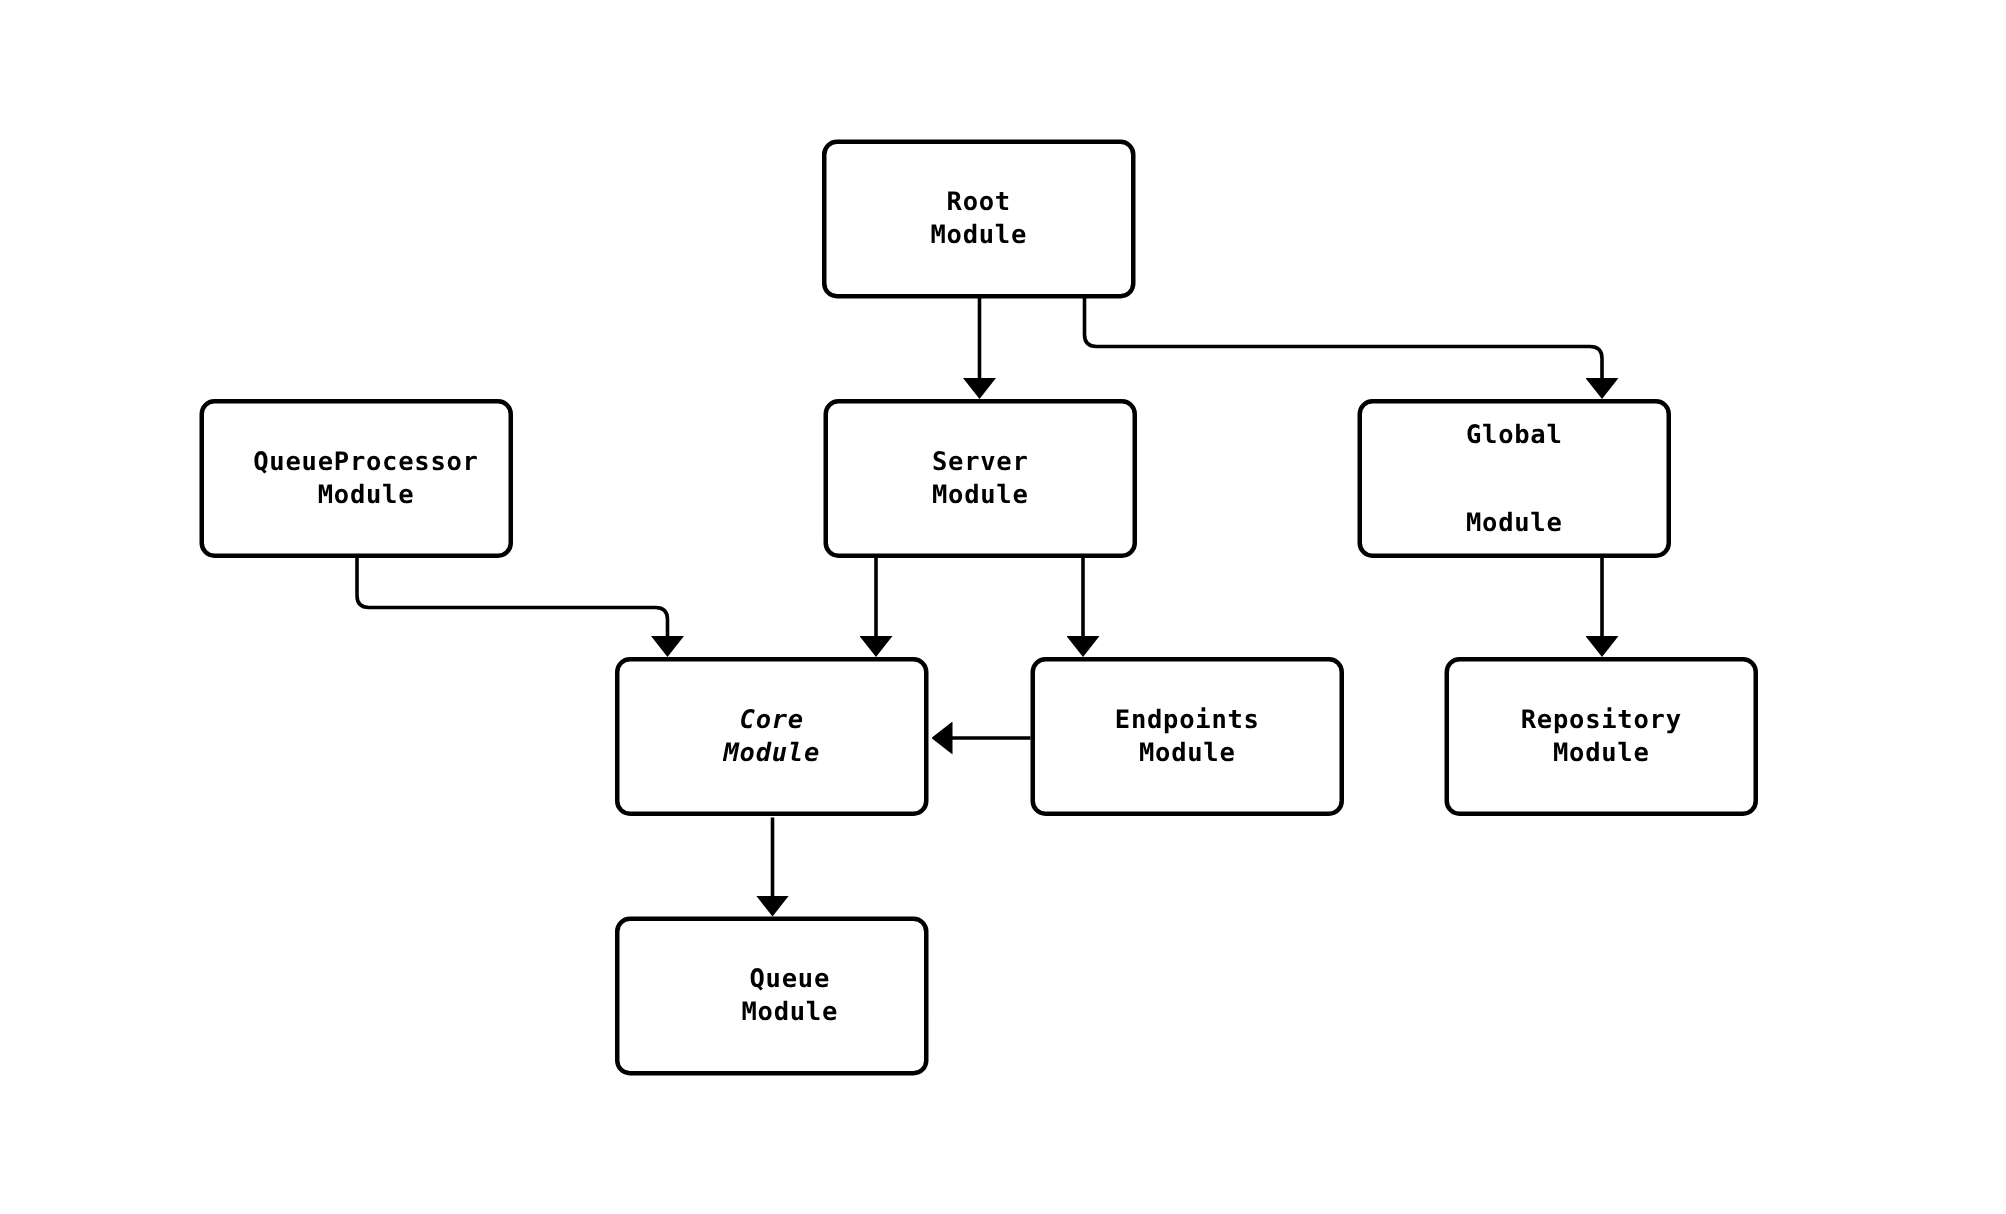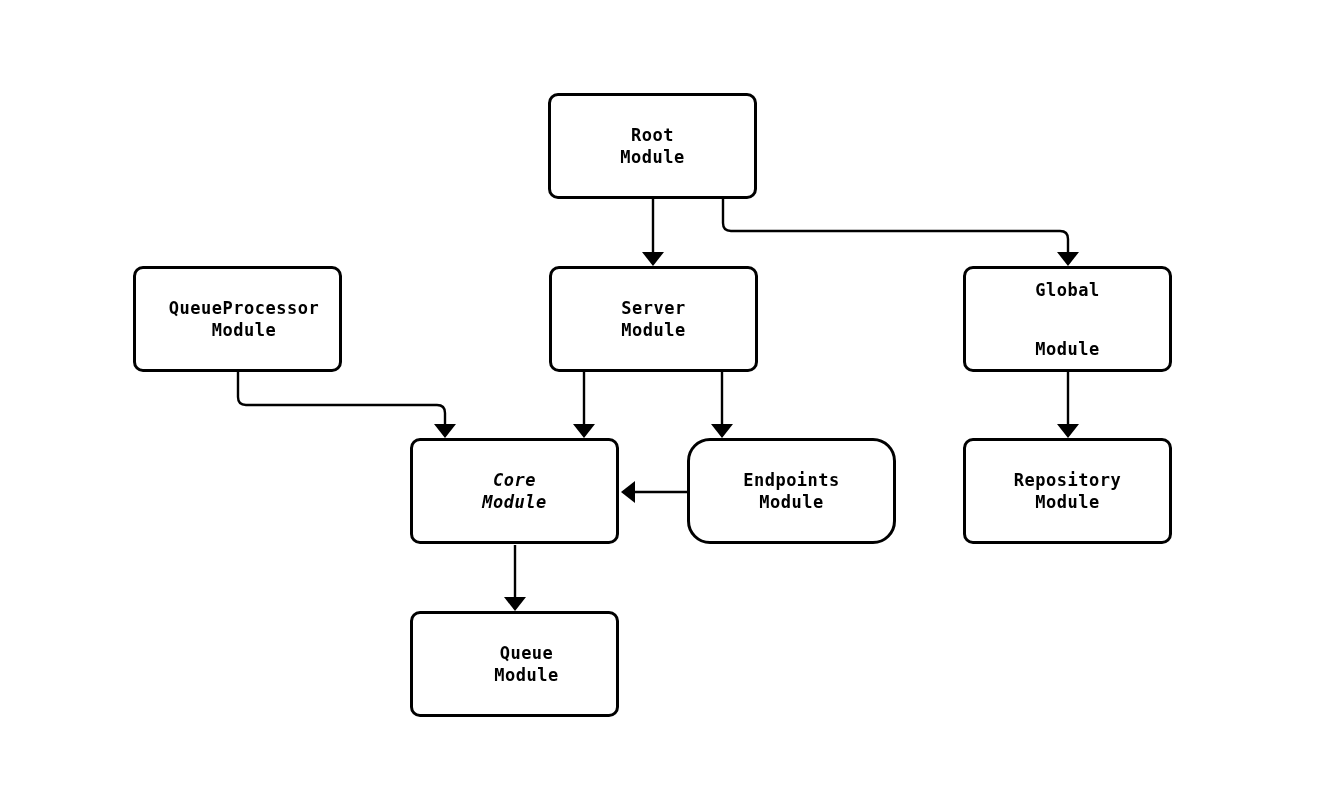--- a/index.html
+++ b/index.html
@@ -42,23 +42,23 @@
     text-align: center;
     font-weight: 700;
     font-size: 17px;
     line-height: 22px;
     color: #000000;
     letter-spacing: 0.5px;
   }
   .node-root          { left: 548px; top:  93px; }
   .node-queueprocessor{ left: 133px; top: 266px; padding-left: 13px; }
   .node-server        { left: 549px; top: 266px; }
-  .node-global        { left: 963px; top: 266px; gap: 37px; }
+  .node-global        { left: 905px; top: 266px; gap: 37px; }
   .node-core          { left: 410px; top: 438px; font-style: italic; }
-  .node-endpoints     { left: 687px; top: 438px; border-radius: 23px; }
+  .node-endpoints     { left: 687px; top: 438px; }
   .node-repository    { left: 963px; top: 438px; }
   .node-queue         { left: 410px; top: 611px; padding-left: 24px; }
 </style>
 </head>
 <body>
 
 <div class="canvas">
 
   <svg class="edges" viewBox="0 0 1337 809" xmlns="http://www.w3.org/2000/svg">
     <defs>

